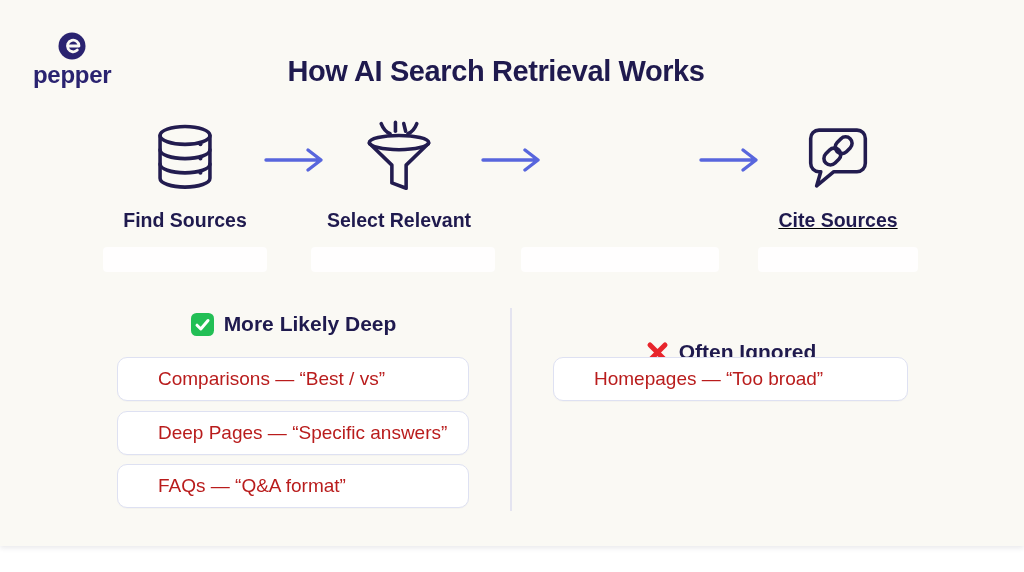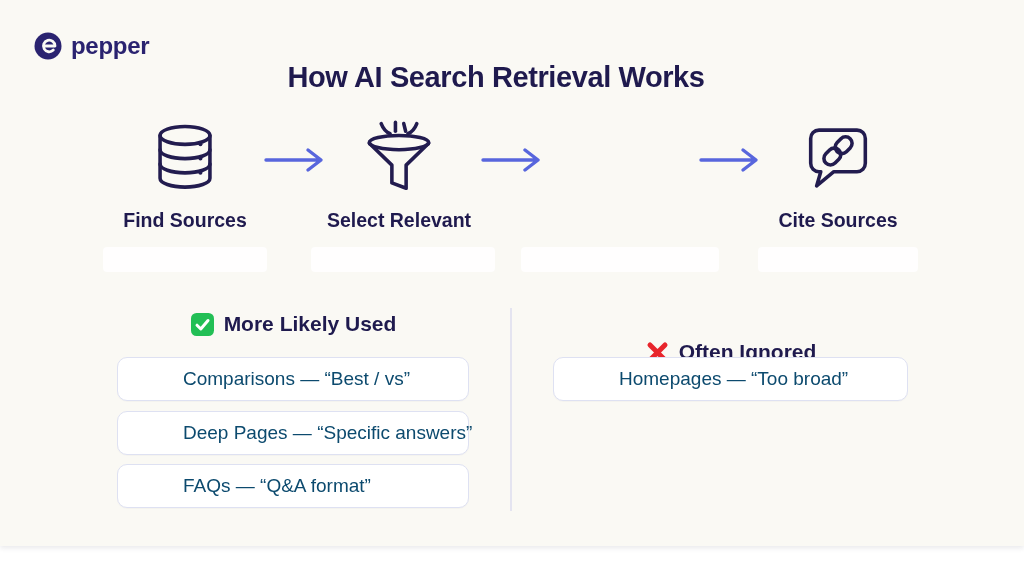--- a/index.html
+++ b/index.html
@@ -6,35 +6,35 @@
   html, body { width: 1024px; height: 572px; background: #ffffff; overflow: hidden; }
   body { font-family: "Liberation Sans", sans-serif; position: relative; }
 
   .slide {
     position: absolute; left: 0; top: 0; width: 1024px; height: 546px;
     background: #FAF9F4;
     box-shadow: 0 2px 5px rgba(40,40,60,0.10);
   }
 
   
-  .logo { position: absolute; left: 33px; top: 31px; display: flex; align-items: center; gap: 8px; }
+  .logo { position: absolute; left: 33px; top: 31px; display: flex; align-items: center; gap: 0; flex-direction: column; }
   .logo-word { font-size: 24px; font-weight: bold; color: #2A2370; letter-spacing: -0.3px; }
 
   
   .title {
     position: absolute; left: 0; top: 55px; width: 992px; text-align: center;
-    font-size: 29px; font-weight: bold; color: #1F1A4E; letter-spacing: -0.4px; margin-top: 6px;
+    font-size: 29px; font-weight: bold; color: #1F1A4E; letter-spacing: -0.4px;
   }
 
   
   .step { position: absolute; top: 120px; width: 220px; display: flex; flex-direction: column; align-items: center; }
   .step-icon { width: 76px; height: 76px; }
   .step-icon svg { width: 76px; height: 76px; display: block; }
   .step-label { margin-top: 13px; font-size: 19.5px; font-weight: bold; color: #1F1A4E; white-space: nowrap; }
-  .step-1 { left: 75px; } .step-2 { left: 289px; } .step-3 { left: 510px; } .step-4 { left: 728px; }
+  .step-1 { left: 75px; } .step-2 { left: 289px; } .step-3 { left: 510px; } .step-4 { left: 728px; text-decoration: underline; }
 
   .flow-arrow { position: absolute; top: 147px; width: 62px; height: 26px; }
   .arrow-1 { left: 263px; } .arrow-2 { left: 480px; } .arrow-3 { left: 698px; }
 
   
   .label-ghost { position: absolute; top: 247px; height: 25px; border-radius: 4px; background: rgba(255,255,255,0.85); }
   .ghost-1 { left: 103px; width: 164px; }
   .ghost-2 { left: 311px; width: 184px; }
   .ghost-3 { left: 521px; width: 198px; }
   .ghost-4 { left: 758px; width: 160px; }
@@ -49,22 +49,22 @@
   .col-head-right { left: 553px; width: 355px; margin-top: 28px; }
   .badge-icon { width: 25px; height: 25px; display: block; }
 
   
   .divider { position: absolute; left: 510px; top: 308px; width: 2px; height: 203px; background: #E4E4F0; }
 
   
   .pill {
     position: absolute; height: 44px; background: #ffffff;
     border: 1.5px solid #DEE1F2; border-radius: 10px;
-    display: flex; align-items: center; padding-left: 65px;
-    font-size: 19px; color: #0c4a6e; white-space: nowrap;
+    display: flex; align-items: center; padding-left: 40px;
+    font-size: 19px; color: #b91c1c; white-space: nowrap;
     box-shadow: 0 1px 1px rgba(60,60,110,0.03);
   }
   .pill-l1 { left: 117px; top: 357px; width: 352px; }
   .pill-l2 { left: 117px; top: 411px; width: 352px; }
   .pill-l3 { left: 117px; top: 464px; width: 352px; }
   .pill-r1 { left: 553px; top: 357px; width: 355px; align-items: center; }
 
   .icon-stroke { stroke: #221C4F; stroke-width: 3; fill: none; stroke-linecap: round; stroke-linejoin: round; }
   .arrow-stroke { stroke: #5866DD; stroke-width: 3.4; fill: none; stroke-linecap: round; stroke-linejoin: round; }
 </style>
@@ -145,21 +145,21 @@
   <div class="label-ghost ghost-1"></div>
   <div class="label-ghost ghost-2"></div>
   <div class="label-ghost ghost-3"></div>
   <div class="label-ghost ghost-4"></div>
 
   <div class="col-head col-head-left">
     <svg class="badge-icon" viewBox="0 0 25 25">
       <rect x="1" y="1" width="23" height="23" rx="5.5" fill="#22BF55"></rect>
       <path d="M7 13.2 L10.8 17 L18 8.5" stroke="#ffffff" stroke-width="3" fill="none" stroke-linecap="round" stroke-linejoin="round"></path>
     </svg>
-    <span>More Likely Used</span>
+    <span>More Likely Deep</span>
   </div>
 
   <div class="col-head col-head-right">
     <svg class="badge-icon" viewBox="0 0 25 25">
       <path d="M5 5 L20 20 M20 5 L5 20" stroke="#E8252C" stroke-width="5" stroke-linecap="round"></path>
     </svg>
     <span>Often Ignored</span>
   </div>
 
   <div class="divider"></div>

